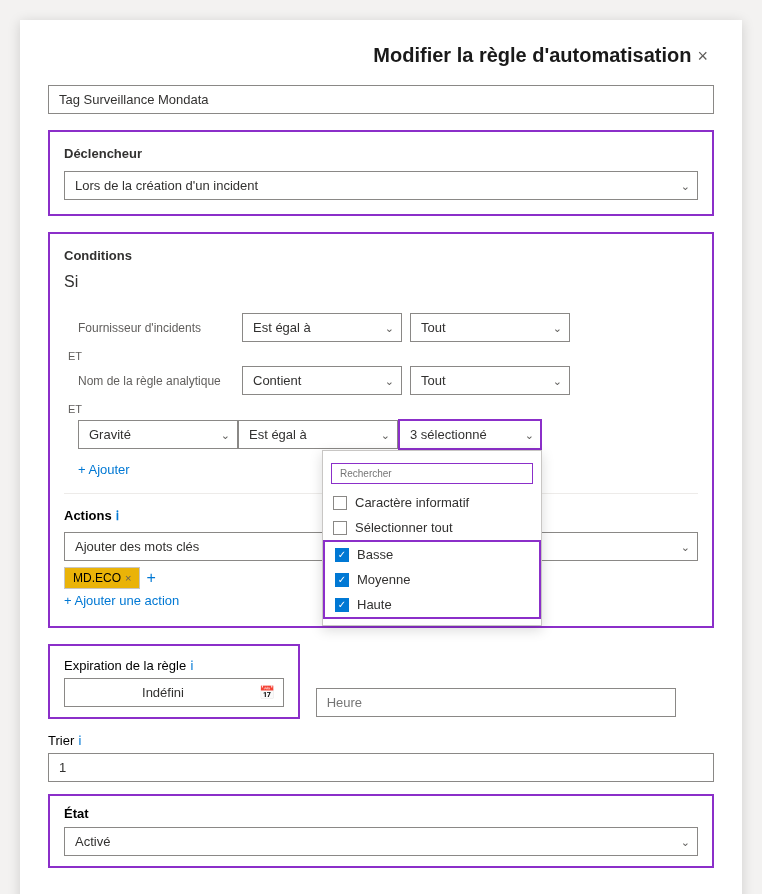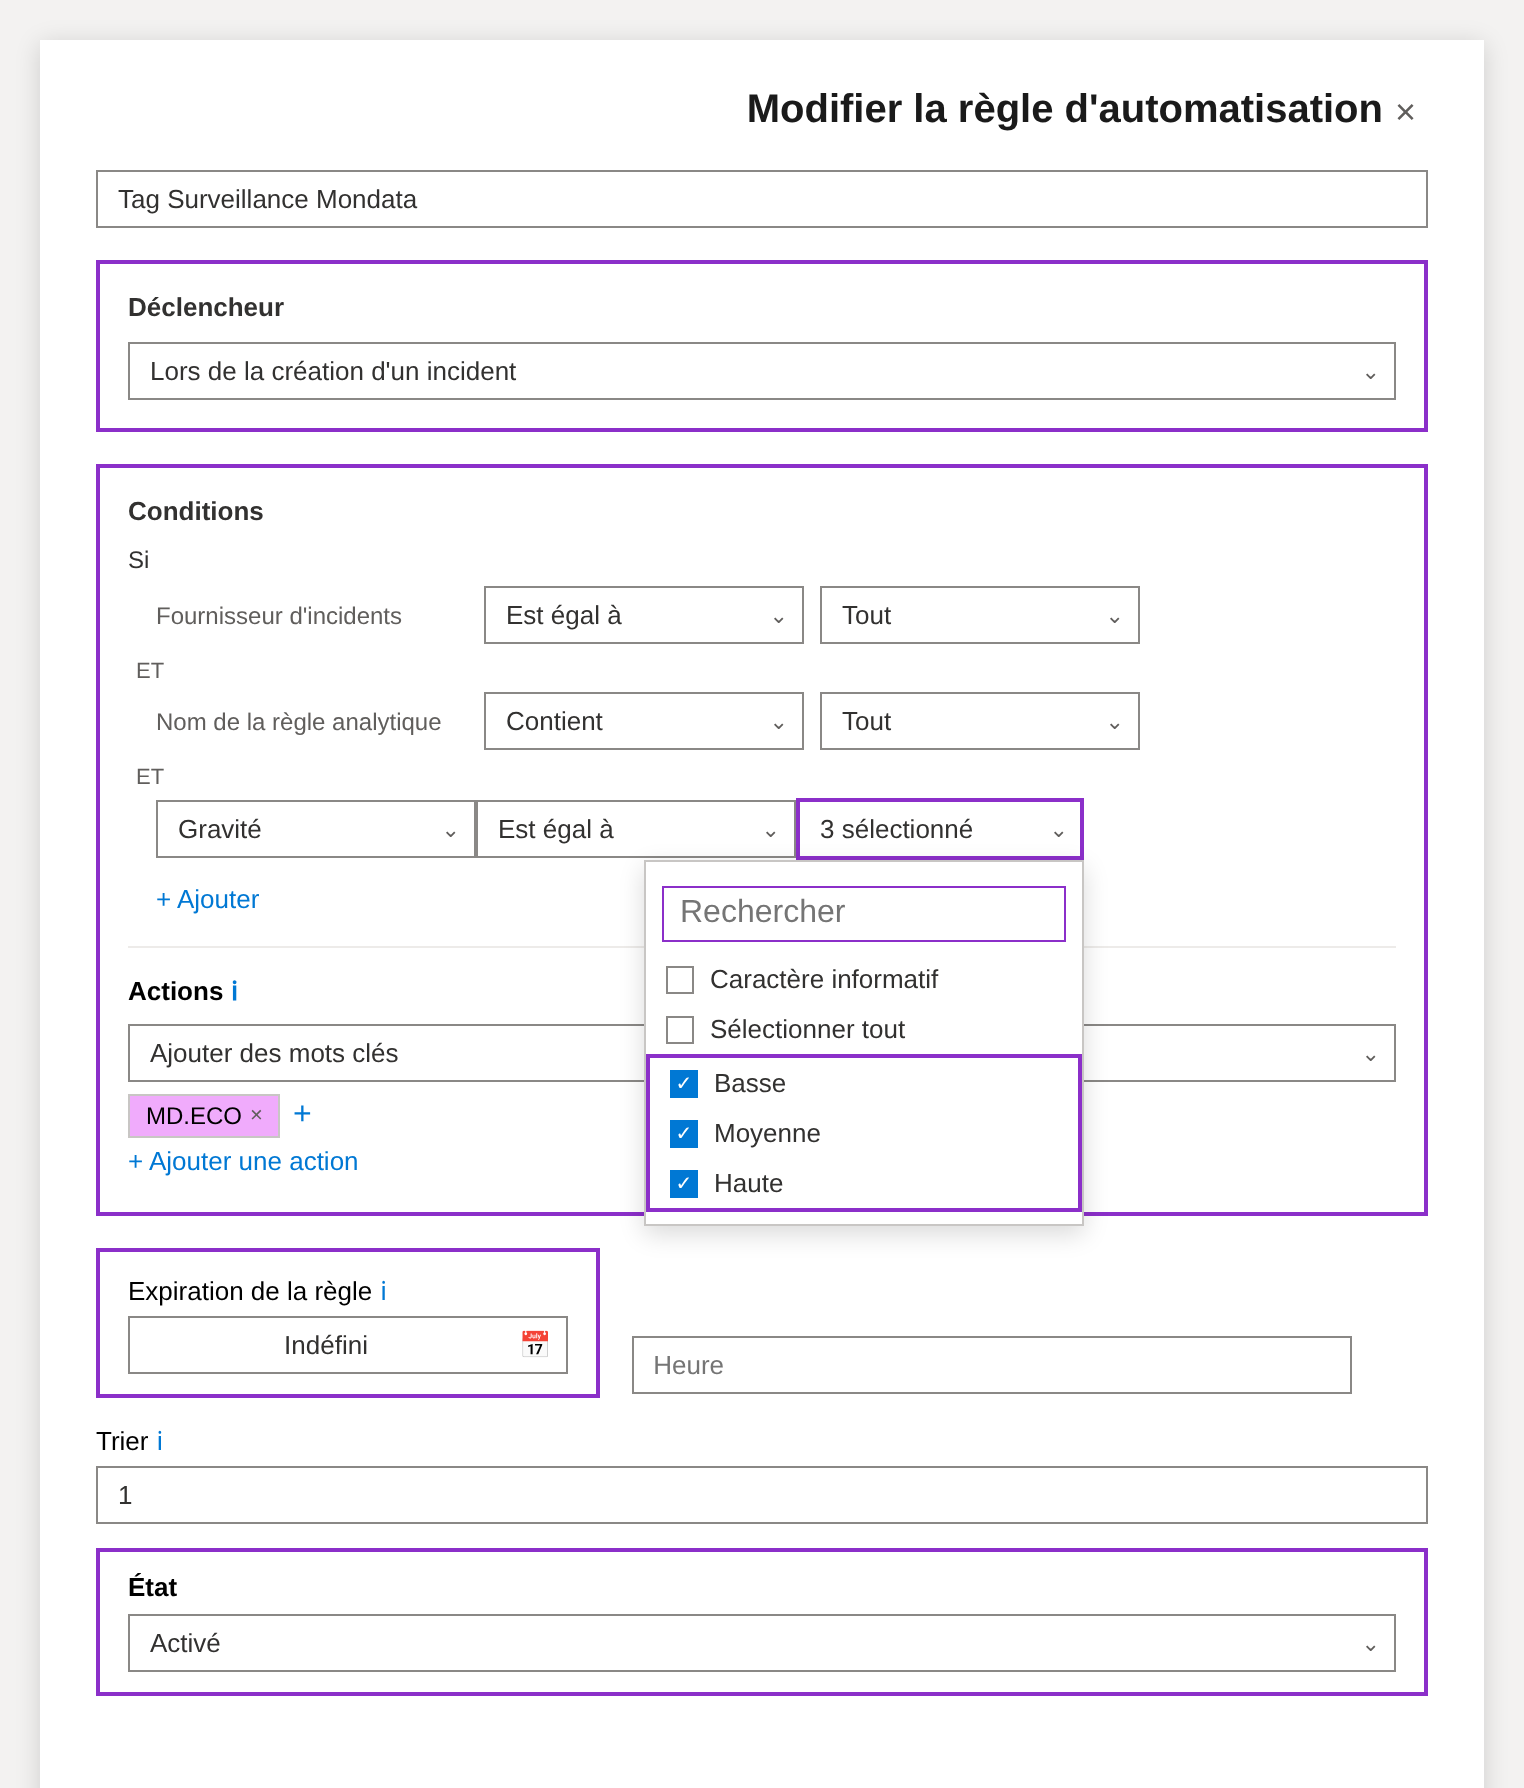--- a/index.html
+++ b/index.html
@@ -90,23 +90,23 @@
       right: 8px;
       top: 50%;
       transform: translateY(-50%);
       pointer-events: none;
       color: #605e5c;
       font-size: 11px;
     }
 
     
     .conditions-si {
-      font-size: 12px;
-      color: #323130;
-      margin-bottom: 6px;
+      font-size: 16px;
+      color: #323130;
+      margin-bottom: 22px;
     }
     .condition-row {
       display: flex;
       align-items: center;
       margin-bottom: 8px;
       gap: 8px;
     }
     .condition-label {
       font-size: 12px;
       color: #605e5c;
@@ -158,21 +158,21 @@
       border: 1px solid #c8c6c4;
       width: 220px;
       z-index: 100;
       box-shadow: 0 4px 12px rgba(0,0,0,0.15);
       padding: 6px 0;
     }
     .dropdown-search {
       margin: 6px 8px;
       border: 1px solid #8b2fc9;
       padding: 4px 8px;
-      font-size: 16px;
+      font-size: 10px;
       width: calc(100% - 16px);
       outline: none;
     }
     .dropdown-item {
       display: flex;
       align-items: center;
       padding: 5px 10px;
       gap: 8px;
       font-size: 13px;
       color: #323130;
@@ -215,21 +215,21 @@
       font-size: 13px;
       cursor: default;
     }
     .tag-row {
       display: flex;
       align-items: center;
       gap: 6px;
       margin-top: 6px;
     }
     .tag-item {
-      background: #f0abfc;
+      background: #eab308;
       border: 1px solid #c8c6c4;
       padding: 3px 8px;
       font-size: 12px;
       display: inline-flex;
       align-items: center;
       gap: 4px;
     }
     .tag-close {
       cursor: pointer;
       color: #605e5c;

